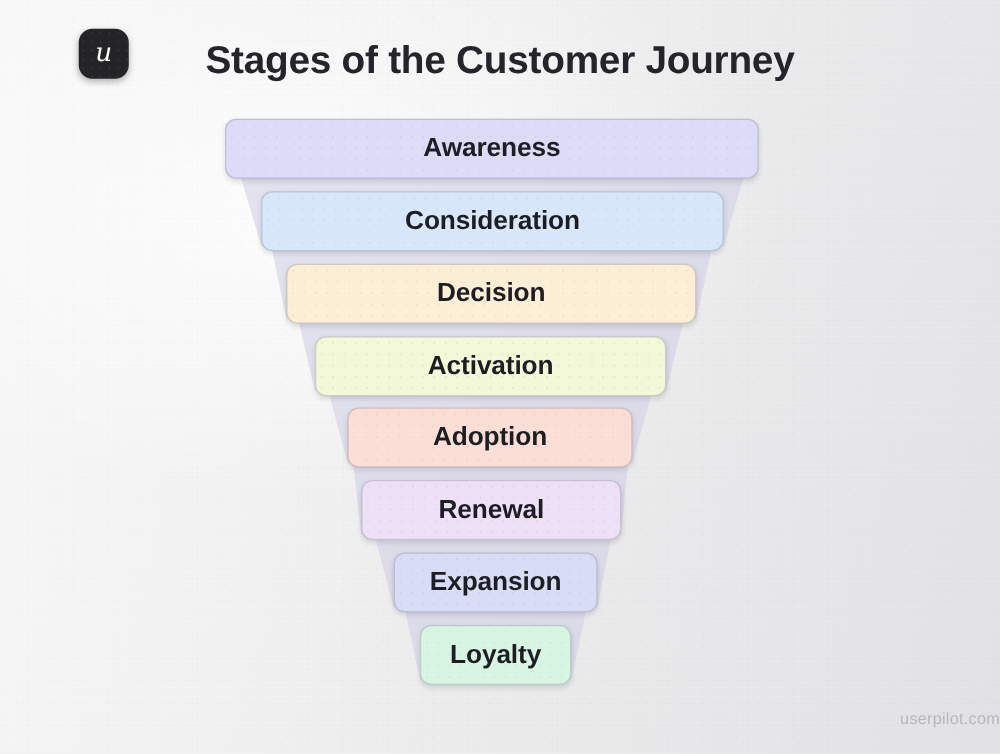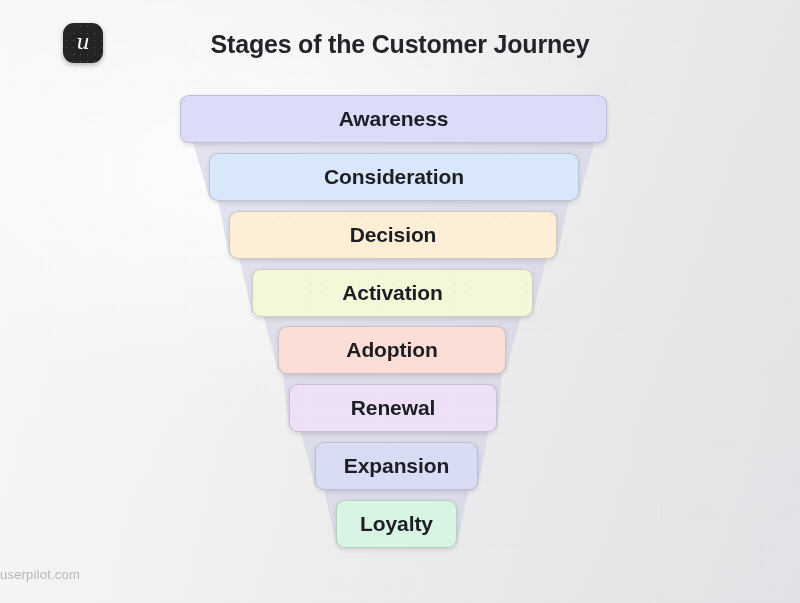--- a/index.html
+++ b/index.html
@@ -81,21 +81,21 @@
     pointer-events: none;
   }
 
   
   #title {
     position: absolute;
     left: 0;
     right: 0;
     top: 30px;
     text-align: center;
-    font-size: 25px;
+    font-size: 31px;
     font-weight: bold;
     color: #24242b;
     letter-spacing: -0.2px;
   }
 
   
   #funnel {
     position: absolute;
     left: 0;
     top: 0;
@@ -137,21 +137,21 @@
     background-size: 9px 9px;
     pointer-events: none;
   }
 
   
   #footer {
     position: absolute;
     left: 0;
     right: 0;
     top: 567px;
-    text-align: left;
+    text-align: right;
     font-size: 13px;
     color: #b6b6bd;
     letter-spacing: 0.2px;
   }
 </style>
 </head>
 <body>
 
 <div id="canvas">
 

